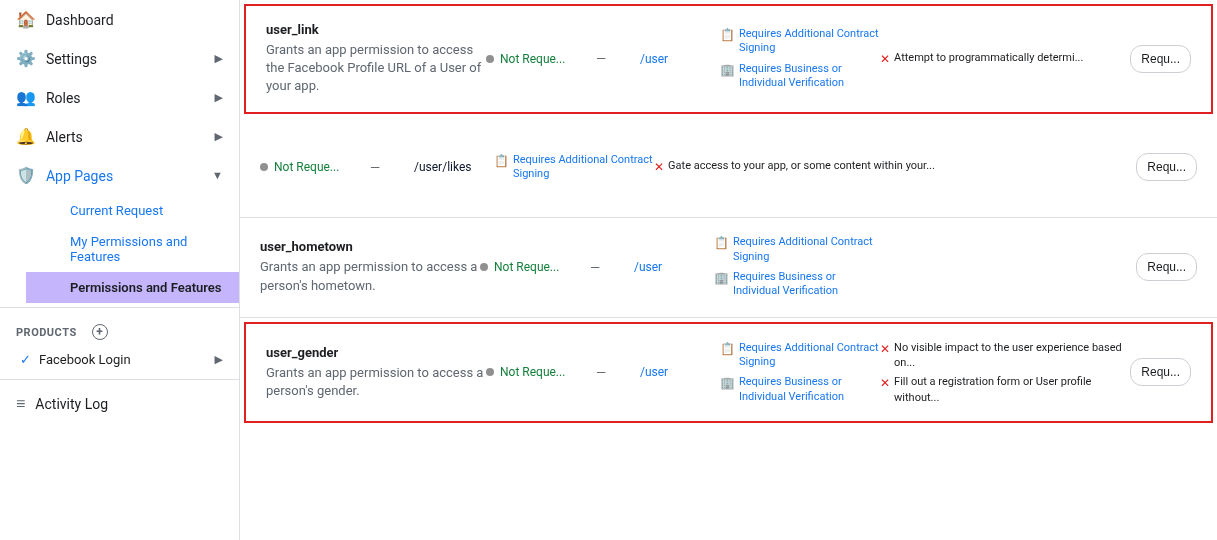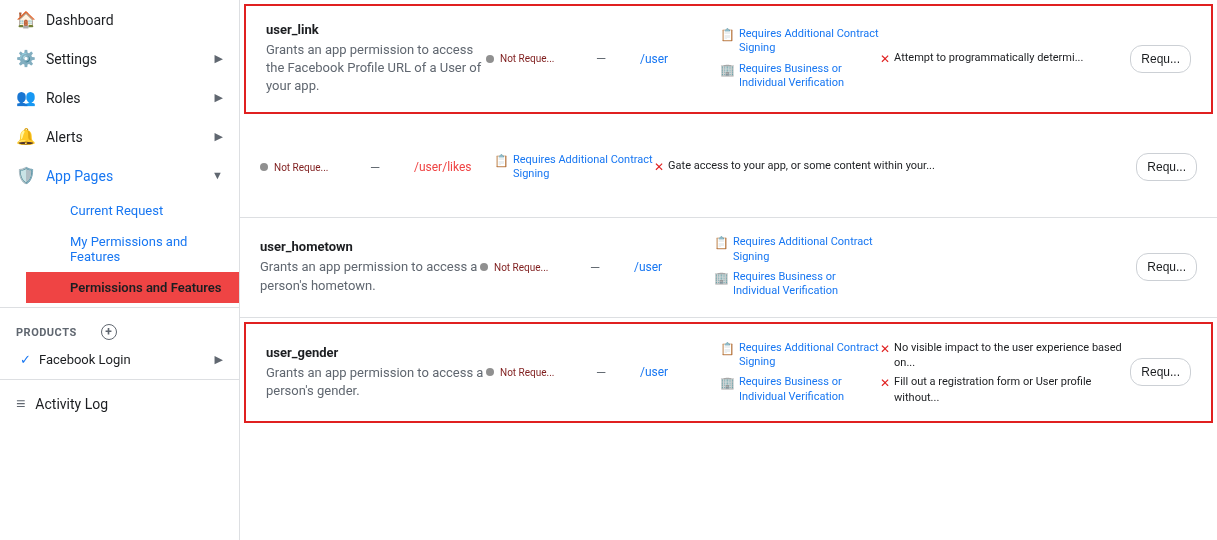--- a/index.html
+++ b/index.html
@@ -28,34 +28,34 @@
     .sidebar-nav-item .chevron { margin-left: auto; font-size: 11px; color: #606770; }
     .sidebar-nav-item.active-parent { color: #1877f2; }
     .sidebar-sub-item {
       padding: 8px 16px 8px 44px;
       cursor: pointer;
       color: #1877f2;
       font-size: 13px;
       margin-left: 26px;
     }
     .sidebar-sub-item.active {
-      background: #ef4444;
+      background: #c4b5fd;
       font-weight: 600;
       color: #1c1e21;
     }
     .sidebar-section-label {
       padding: 12px 16px 4px 16px;
       font-size: 11px;
       font-weight: 700;
       color: #606770;
       text-transform: uppercase;
       letter-spacing: 0.5px;
       display: flex;
       align-items: center;
-      gap: 24px;
+      gap: 15px;
     }
     .sidebar-section-label .add-icon {
       width: 16px; height: 16px;
       border: 1px solid #606770;
       border-radius: 50%;
       display: flex; align-items: center; justify-content: center;
       font-size: 12px;
       cursor: pointer;
       color: #606770;
     }
@@ -113,22 +113,22 @@
       color: #606770;
       line-height: 1.4;
     }
 
     .perm-status {
       display: flex;
       align-items: center;
       gap: 6px;
       width: 100px;
       flex-shrink: 0;
-      font-size: 10px;
-      color: #7f1d1d;
+      font-size: 12px;
+      color: #15803d;
     }
     .status-dot {
       width: 8px; height: 8px;
       border-radius: 50%;
       background: #909090;
       flex-shrink: 0;
     }
 
     .perm-dash {
       width: 30px;
@@ -296,21 +296,21 @@
     </div>
   </div>
 
   <div class="permission-row">
     <div class="perm-status">
       <div class="status-dot"></div>
       <span>Not Reque...</span>
     </div>
     <div class="perm-dash">—</div>
     <div class="perm-endpoint">
-      <span style="color:#ef4444;">/user/likes</span>
+      <span style="color:#0f172a;">/user/likes</span>
     </div>
     <div class="perm-requirements">
       <div class="req-item">
         <span class="req-icon">📋</span>
         <span>Requires Additional Contract Signing</span>
       </div>
     </div>
     <div class="perm-notes">
       <div class="note-item">
         <span class="note-x">✕</span>

